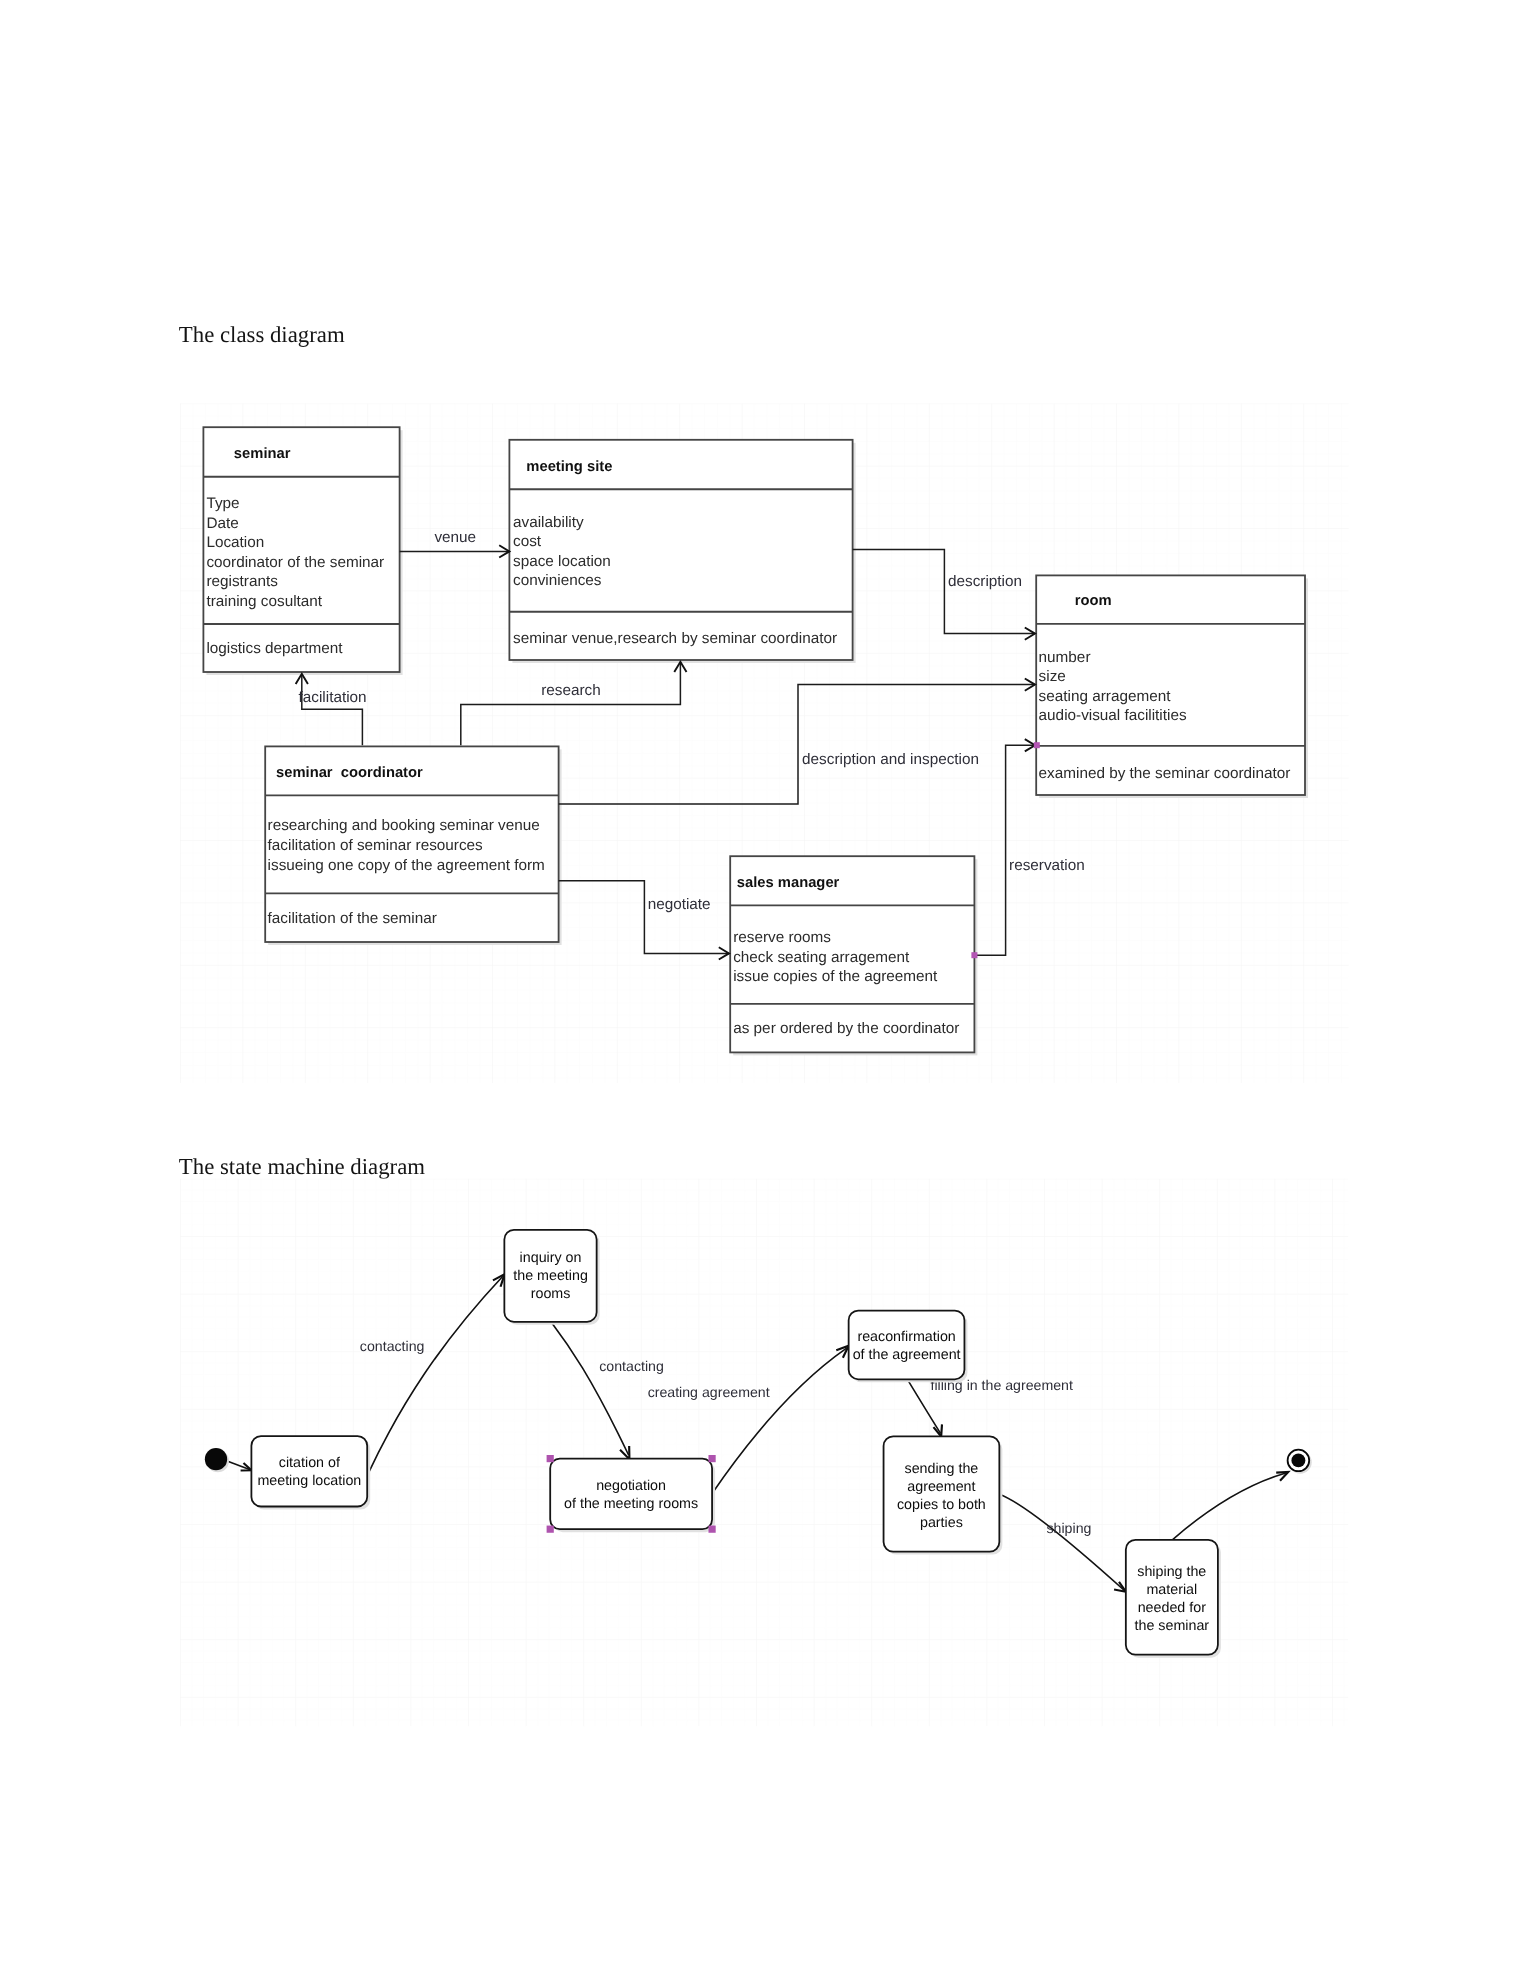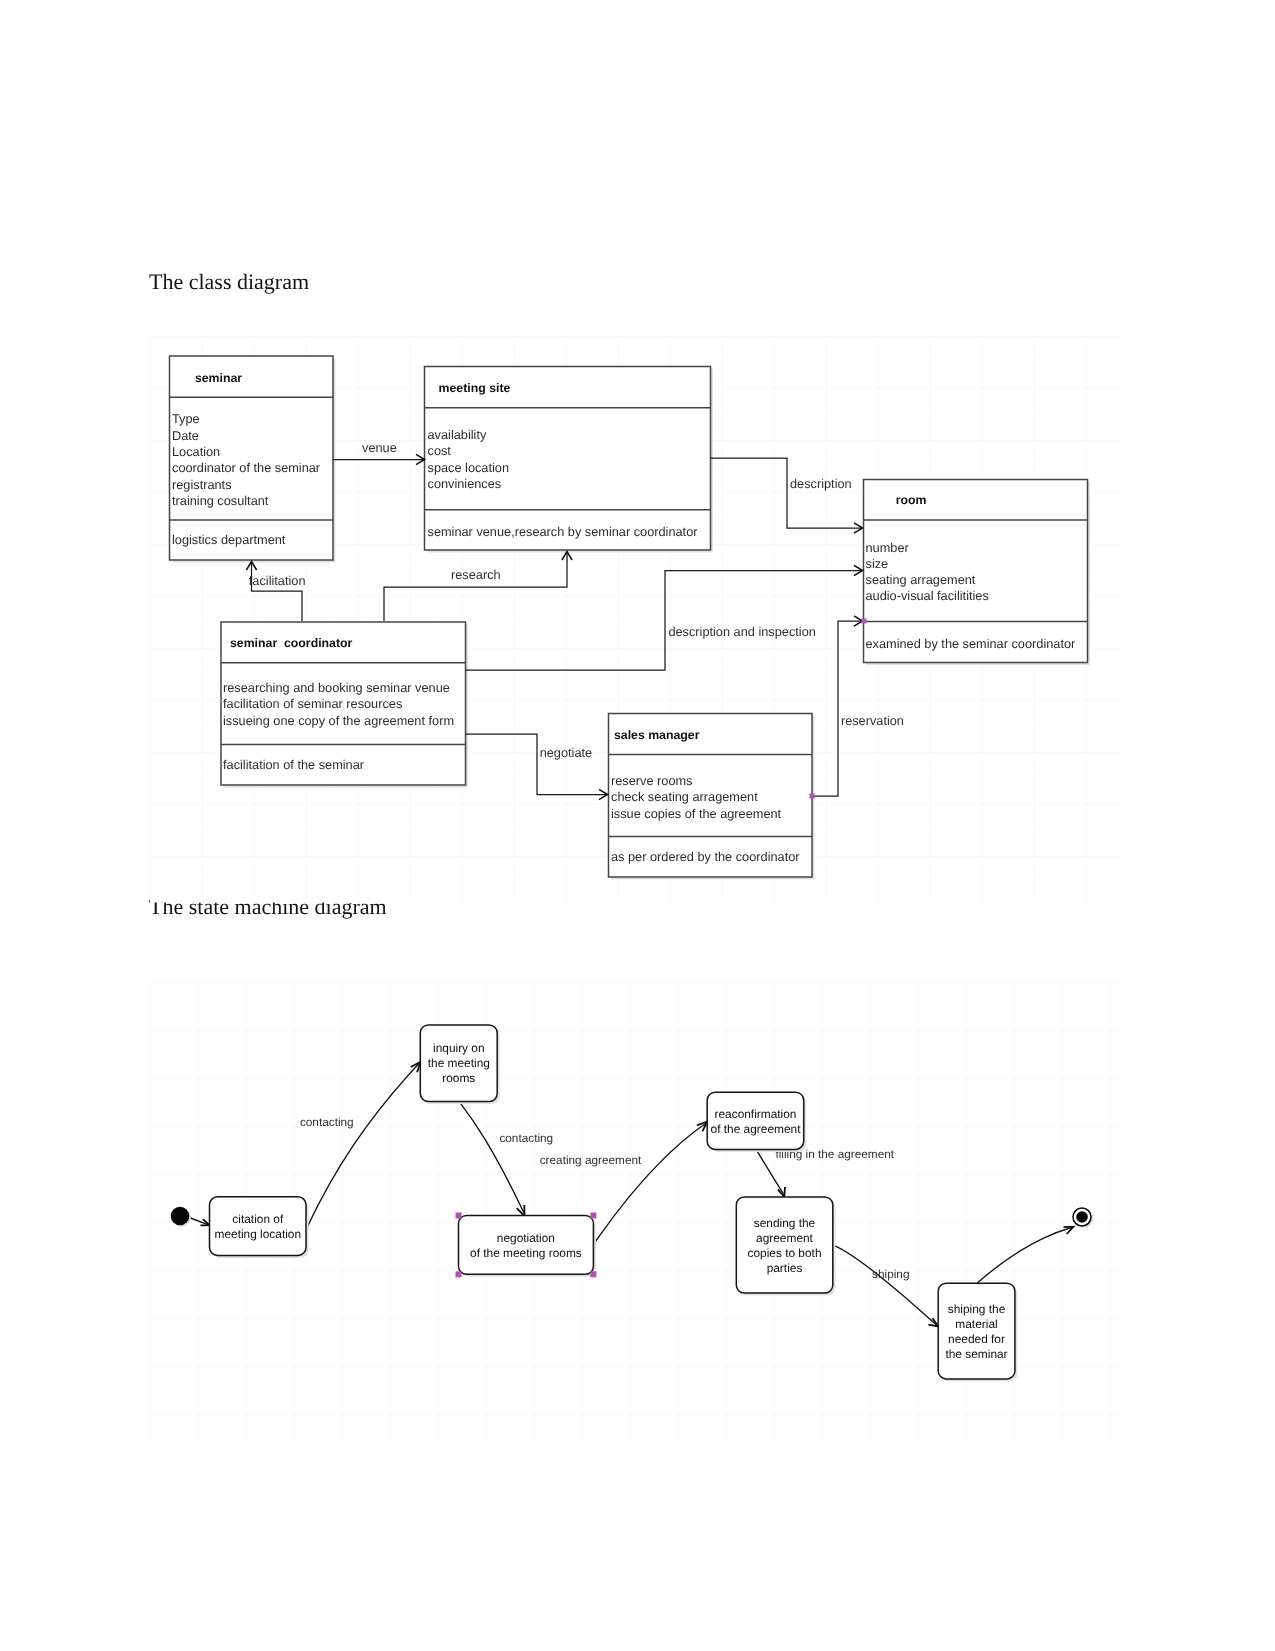--- a/index.html
+++ b/index.html
@@ -8,24 +8,24 @@
   body{
     width:1275px;height:1651px;
     background:#ffffff;
     font-family:"Liberation Serif", serif;
     position:relative;overflow:hidden;
   }
   .page{position:absolute;left:0;top:0;width:1275px;height:1651px;}
   .heading{
     position:absolute;
     font-family:"Liberation Serif", serif;
-    font-size:22px;color:#141414;white-space:nowrap;will-change:transform;
+    font-size:19px;color:#141414;white-space:nowrap;will-change:transform;
   }
   #heading-class{left:149.2px;top:269.3px;}
-  #heading-state{left:149.2px;top:894px;}
+  #heading-state{left:149.2px;top:962px;}
   .diagram{position:absolute;will-change:transform;}
   svg{display:block;}
   text{font-family:"Liberation Sans", sans-serif;}
   .cls-title{font-size:12.3px;font-weight:bold;fill:#111111;}
   .cls-attr{font-size:12.75px;fill:#2b2b2b;}
   .cd-label{font-size:12.75px;fill:#2e2e38;}
   .sd-label{font-size:11.8px;fill:#2e2e38;}
   .sd-state{font-size:11.9px;fill:#0d0d0d;text-anchor:middle;}
 </style>
 </head>

